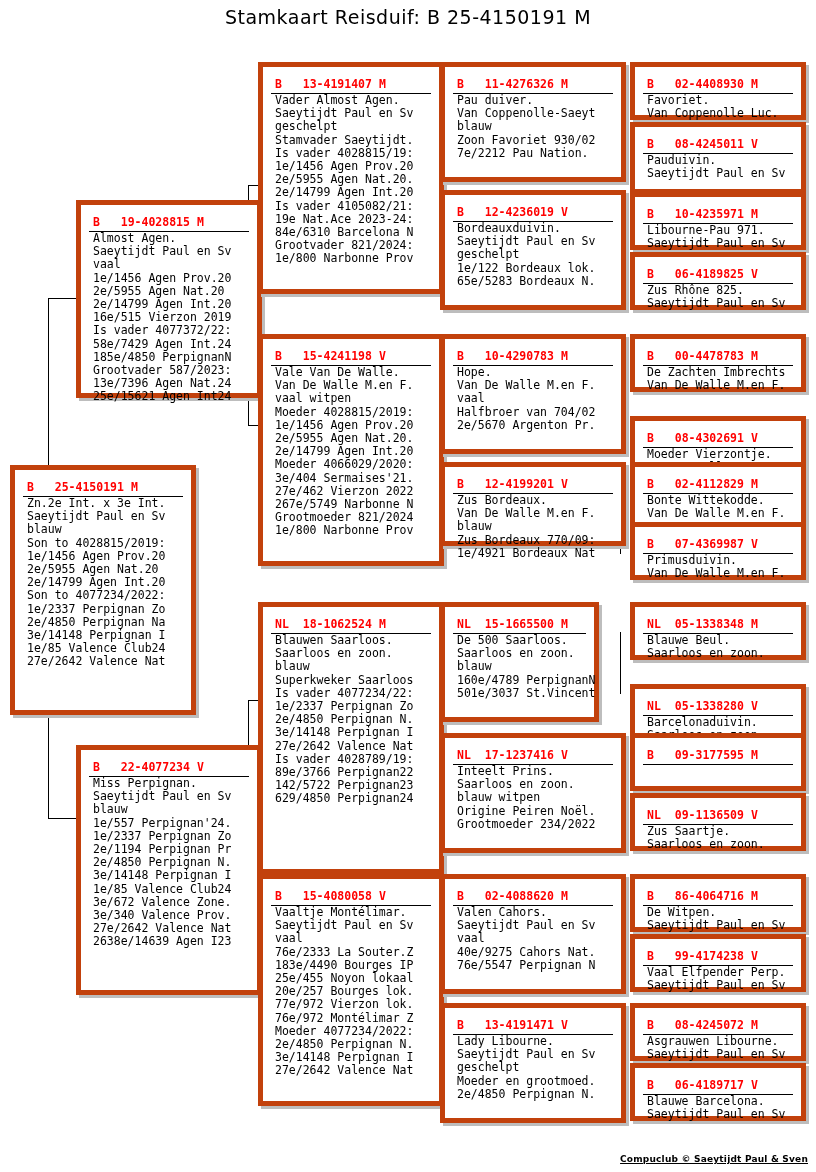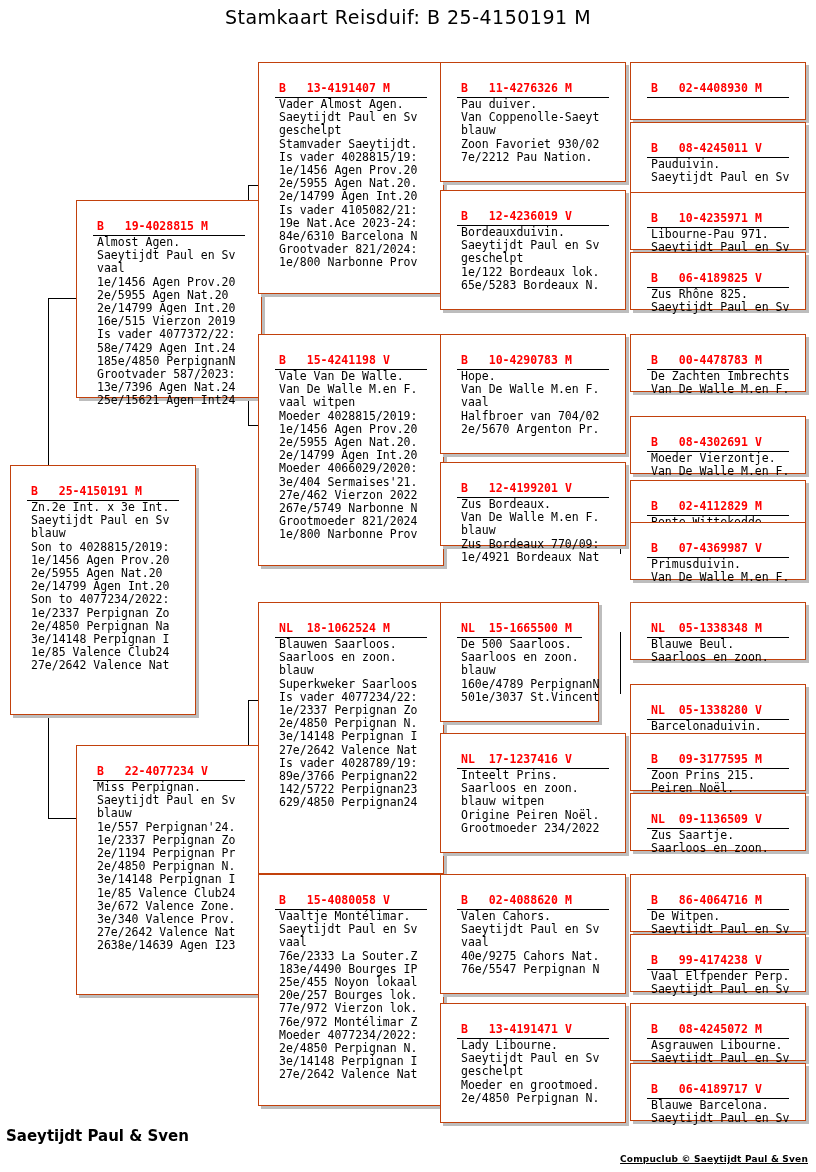--- a/index.html
+++ b/index.html
@@ -22,24 +22,24 @@
     width: 816px;
     text-align: center;
     font-family: "DejaVu Sans", sans-serif;
     font-size: 19px;
     letter-spacing: 0.5px;
   }
 
   
   .card {
     position: absolute;
-    border: 1px solid #c2410c;
+    border: 5px solid #c2410c;
     background: #fff;
     box-sizing: border-box;
-    padding: 16px;
+    padding: 8px;
   }
   .card .hdr {
     font-family: "DejaVu Sans Mono", monospace;
     font-size: 11.5px;
     font-weight: bold;
     padding: 3px 4px 2px 4px;
     white-space: pre;
     line-height: 13px;
   }
   .card .hdr .cc { color: #ff0000; }
@@ -310,20 +310,22 @@
   <div class="hdr hdrline"><span class="cc">B</span>   <span class="rn">13-4191471 V</span></div>
   <div class="body">Lady Libourne.
 Saeytijdt Paul en Sv
 geschelpt
 Moeder en grootmoed.
 2e/4850 Perpignan N.</div>
 </div>
 
 <div class="card shadow" style="left:630px; top:62px; width:176px; height:58px;">
   <div class="hdr hdrline"><span class="cc">B</span>   <span class="rn">02-4408930 M</span></div>
+  <div class="body">Favoriet.
+Van Coppenolle Luc.</div>
 </div>
 
 <div class="card shadow" style="left:630px; top:122px; width:176px; height:72px;">
   <div class="hdr hdrline"><span class="cc">B</span>   <span class="rn">08-4245011 V</span></div>
   <div class="body">Pauduivin.
 Saeytijdt Paul en Sv</div>
 </div>
 
 <div class="card shadow" style="left:630px; top:192px; width:176px; height:58px;">
   <div class="hdr hdrline"><span class="cc">B</span>   <span class="rn">10-4235971 M</span></div>
@@ -342,21 +344,21 @@
   <div class="body">De Zachten Imbrechts
 Van De Walle M.en F.</div>
 </div>
 
 <div class="card shadow" style="left:630px; top:416px; width:176px; height:58px;">
   <div class="hdr hdrline"><span class="cc">B</span>   <span class="rn">08-4302691 V</span></div>
   <div class="body">Moeder Vierzontje.
 Van De Walle M.en F.</div>
 </div>
 
-<div class="card shadow" style="left:630px; top:480px; width:176px; height:74px;">
+<div class="card shadow" style="left:630px; top:462px; width:176px; height:74px;">
   <div class="hdr hdrline"><span class="cc">B</span>   <span class="rn">02-4112829 M</span></div>
   <div class="body">Bonte Wittekodde.
 Van De Walle M.en F.</div>
 </div>
 
 <div class="card shadow" style="left:630px; top:522px; width:176px; height:58px;">
   <div class="hdr hdrline"><span class="cc">B</span>   <span class="rn">07-4369987 V</span></div>
   <div class="body">Primusduivin.
 Van De Walle M.en F.</div>
 </div>
@@ -368,22 +370,20 @@
 </div>
 
 <div class="card shadow" style="left:630px; top:684px; width:176px; height:58px;">
   <div class="hdr hdrline"><span class="cc">NL</span>  <span class="rn">05-1338280 V</span></div>
   <div class="body">Barcelonaduivin.
 Saarloos en zoon.</div>
 </div>
 
 <div class="card shadow" style="left:630px; top:733px; width:176px; height:58px;">
   <div class="hdr hdrline"><span class="cc">B</span>   <span class="rn">09-3177595 M</span></div>
-  <div class="body">Zoon Prins 215.
-Peiren Noël.</div>
 </div>
 
 <div class="card shadow" style="left:630px; top:793px; width:176px; height:58px;">
   <div class="hdr hdrline"><span class="cc">NL</span>  <span class="rn">09-1136509 V</span></div>
   <div class="body">Zus Saartje.
 Saarloos en zoon.</div>
 </div>
 
 <div class="card shadow" style="left:630px; top:874px; width:176px; height:58px;">
   <div class="hdr hdrline"><span class="cc">B</span>   <span class="rn">86-4064716 M</span></div>
@@ -403,16 +403,15 @@
 Saeytijdt Paul en Sv</div>
 </div>
 
 <div class="card shadow" style="left:630px; top:1063px; width:176px; height:58px;">
   <div class="hdr hdrline"><span class="cc">B</span>   <span class="rn">06-4189717 V</span></div>
   <div class="body">Blauwe Barcelona.
 Saeytijdt Paul en Sv</div>
 </div>
 
 <div class="footer">
-  <div class="name">Saeytijdt Paul &amp; Sven</div>
 </div>
 
 <div class="credit">Compuclub © Saeytijdt Paul &amp; Sven</div>
 
 </body></html>

